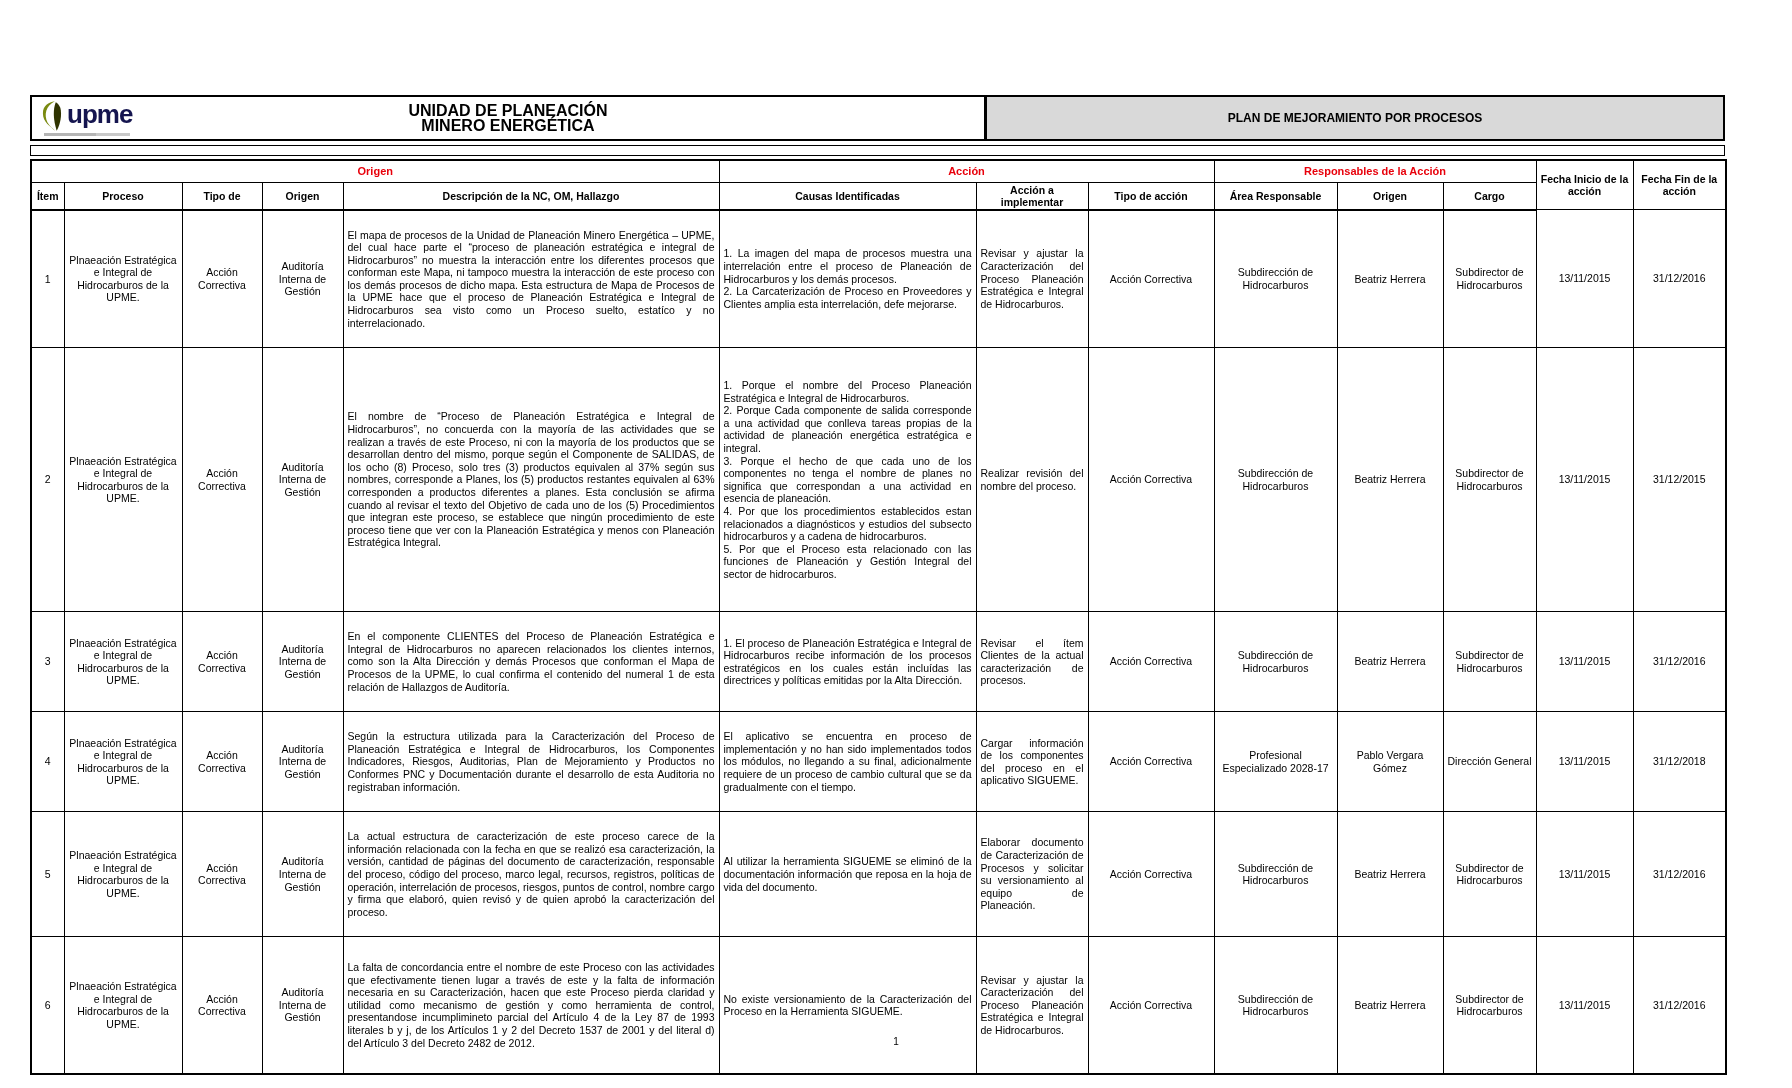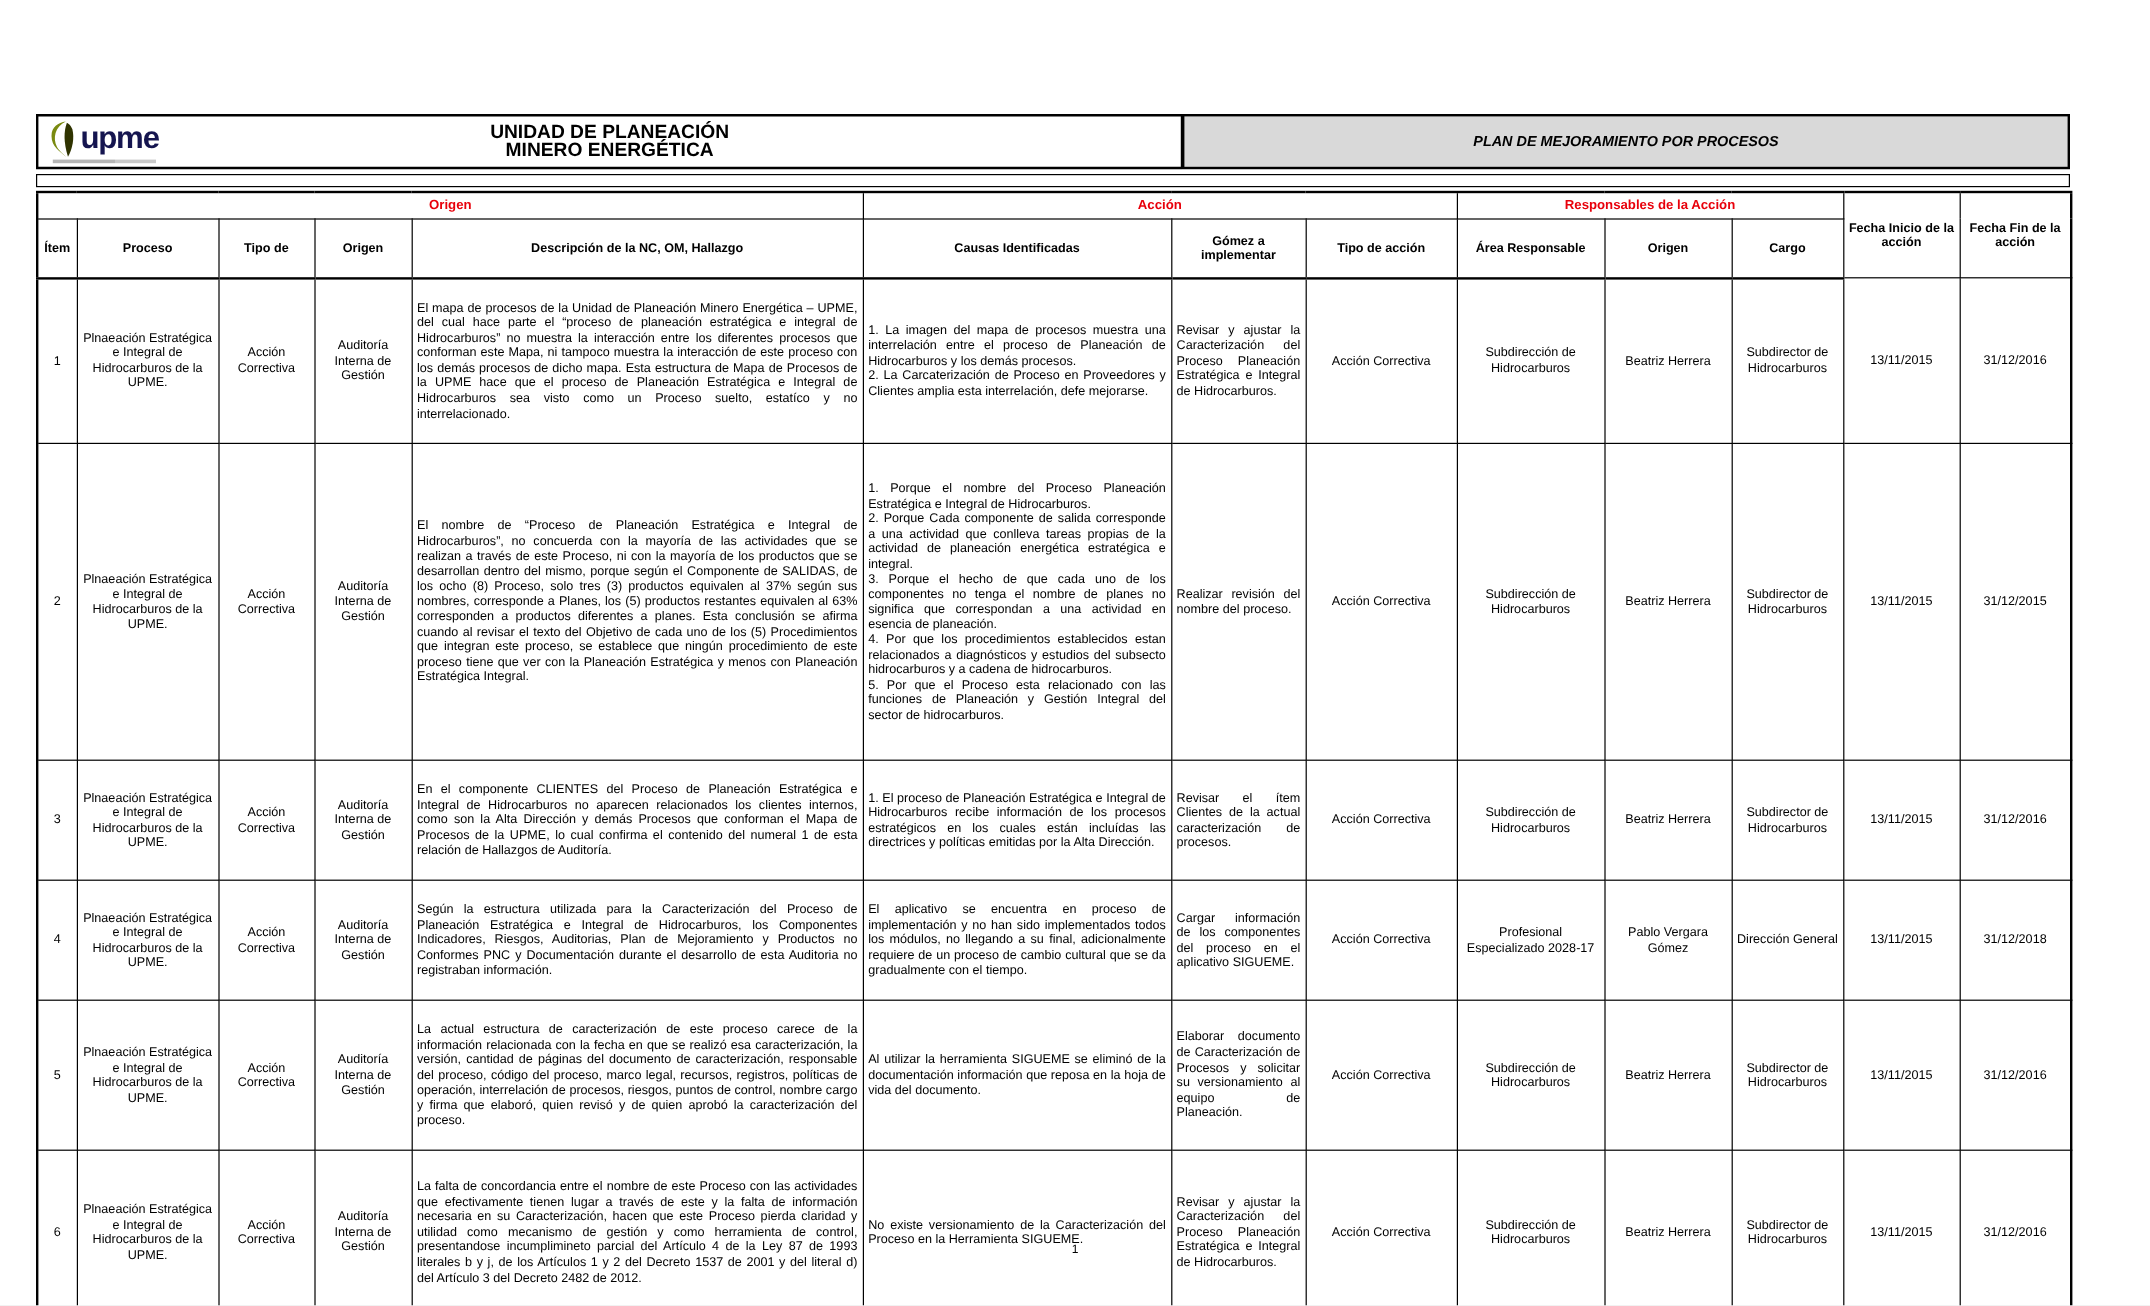--- a/index.html
+++ b/index.html
@@ -24,32 +24,32 @@
   .org-title { text-align:center; font-weight:bold; font-size:16px; line-height:15px; }
   .logo { position:absolute; left:10px; top:3px; display:flex; align-items:flex-start; }
   .logo-text { font-weight:bold; font-size:26px; letter-spacing:-1px; color:#15154f; line-height:28px; margin-left:3px; }
   .logo-tagline { position:absolute; left:12px; top:36px; width:86px; height:3px;
     background:linear-gradient(90deg,#b5b5b5 0 60%, #c9c9c9 60% 100%); }
   .doc-box {
     width:740px; height:46px;
     border:2px solid #000; border-left:2px solid #000;
     background:#d9d9d9;
     display:flex; align-items:center; justify-content:center;
-    font-weight:bold; font-size:12px;font-style:italic;
+    font-weight:bold; font-size:12px;
   }
 
   
   .thin-row { width:1695px; height:11px; border:1px solid #000; margin-top:4px; }
 
   
   table.main { border-collapse:collapse; table-layout:fixed; width:1695px; margin-top:3px; border:2px solid #000; }
   table.main td, table.main th { border:1px solid #000; overflow:hidden; }
   .grp { font-weight:bold; font-size:11px; color:#e8000b; text-align:center; height:22px; }
   .grp-black { font-weight:bold; font-size:10.5px; color:#000; text-align:center; line-height:12px; padding:1px; }
-  thead th.colhead { font-weight:bold; font-size:10.5px; text-align:center; height:18px; padding:12px 2px; border-bottom:2px solid #000; }
+  thead th.colhead { font-weight:bold; font-size:10.5px; text-align:center; height:18px; padding:1px 2px; border-bottom:2px solid #000; }
   thead tr.grow td, thead tr.grow th { border-top:2px solid #000; }
 
   td.c { text-align:center; vertical-align:middle; font-size:10.5px; line-height:12.6px; padding:2px; }
   td.j { text-align:justify; vertical-align:middle; font-size:10.5px; line-height:12.6px; padding:18px 4px; }
   td.pre { white-space:pre-line; }
   tr.r1 { height:128px; } tr.r2 { height:264px; } tr.r3 { height:77px; }
   tr.r4 { height:84px; }  tr.r5 { height:123px; } tr.r6 { height:137px; }
 
   .page-number { position:absolute; left:0; top:1036px; width:1792px; text-align:center; font-size:10px; }
 </style>
@@ -107,21 +107,21 @@
           <td class="grp-black" rowspan="2">Fecha Inicio de la acción</td>
           <td class="grp-black" rowspan="2">Fecha Fin de la acción</td>
         </tr>
         <tr>
           <th class="colhead">Ítem</th>
           <th class="colhead">Proceso</th>
           <th class="colhead">Tipo de</th>
           <th class="colhead">Origen</th>
           <th class="colhead">Descripción de la NC, OM, Hallazgo</th>
           <th class="colhead">Causas Identificadas</th>
-          <th class="colhead">Gómez a implementar</th>
+          <th class="colhead">Acción a implementar</th>
           <th class="colhead">Tipo de acción</th>
           <th class="colhead">Área Responsable</th>
           <th class="colhead">Origen</th>
           <th class="colhead">Cargo</th>
         </tr>
       </thead>
       <tbody>
         <tr class="r1">
           <td class="c">1</td>
           <td class="c">Plnaeación Estratégica e Integral de Hidrocarburos de la UPME.</td>

